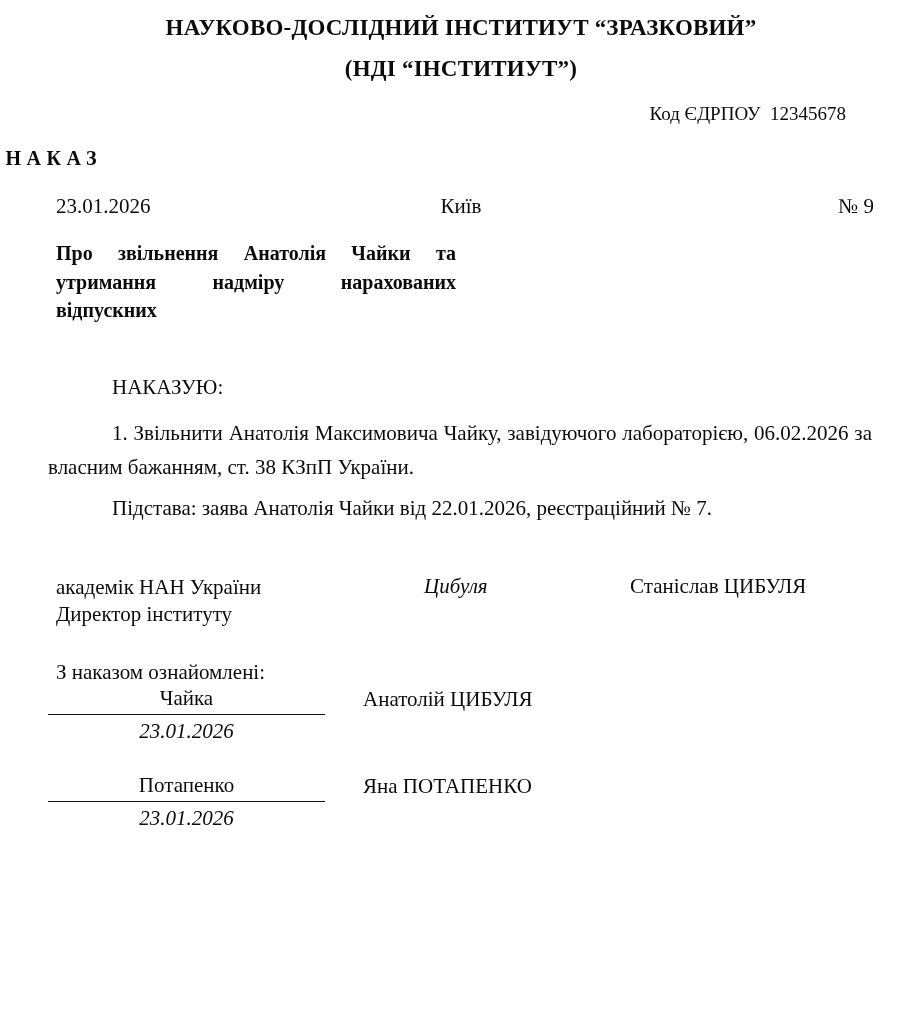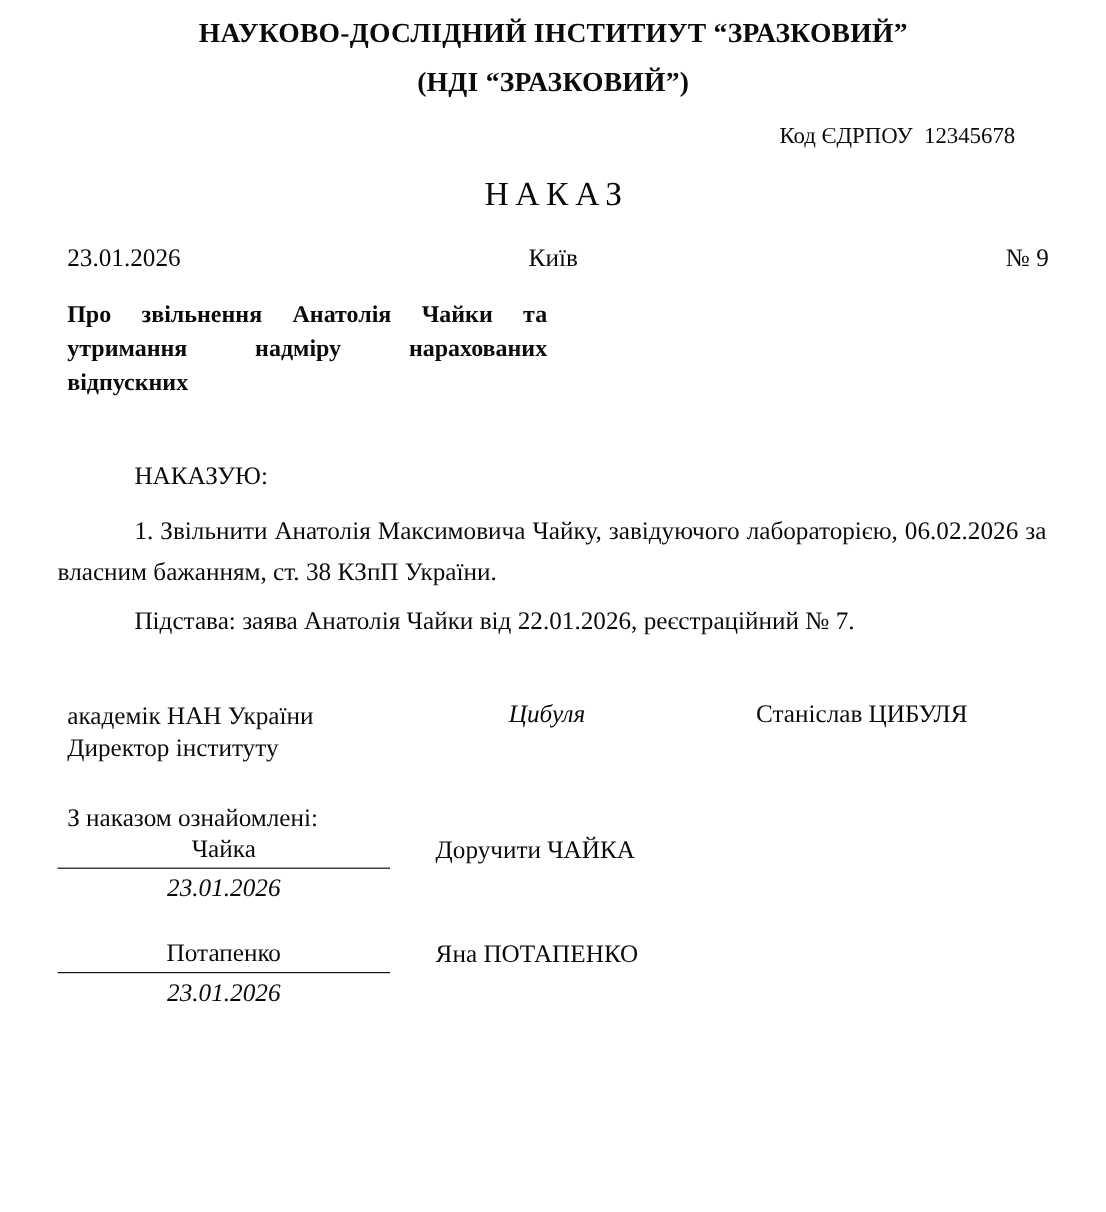--- a/index.html
+++ b/index.html
@@ -43,23 +43,23 @@
   .edrpou-row {
     margin-top: 22px;
     padding-right: 76px;
     text-align: right;
     font-size: 19px;
     white-space: pre;
   }
 
   .doc-type {
     margin-top: 22px;
-    text-align: center;
-    font-weight: normal;
-    font-size: 28px;
+    text-align: left;
+    font-weight: bold;
+    font-size: 20px;
     letter-spacing: 5.5px;
     text-indent: 5.5px;
   }
 
   
   .meta-row {
     margin-top: 24px;
     position: relative;
     height: 26px;
     font-size: 21px;
@@ -187,21 +187,21 @@
     white-space: nowrap;
   }
 </style>
 </head>
 <body>
 
 <div class="page">
 
   <div class="org-header">
     <div class="org-line-1">НАУКОВО-ДОСЛІДНИЙ ІНСТИТИУТ “ЗРАЗКОВИЙ”</div>
-    <div class="org-line-2">(НДІ “ЗРАЗКОВИЙ”)</div>
+    <div class="org-line-2">(НДІ “ІНСТИТИУТ”)</div>
   </div>
 
   <div class="edrpou-row">Код ЄДРПОУ  12345678</div>
 
   <div class="doc-type">НАКАЗ</div>
 
   <div class="meta-row">
     <span class="meta-date">23.01.2026</span>
     <span class="meta-place">Київ</span>
     <span class="meta-number">№ 9</span>
@@ -225,21 +225,21 @@
   </div>
 
   <div class="ack-heading">З наказом ознайомлені:</div>
 
   <div class="ack-row first">
     <div class="ack-sign-col">
       <div class="ack-sign">Чайка</div>
       <div class="ack-rule"></div>
       <div class="ack-date">23.01.2026</div>
     </div>
-    <div class="ack-name">Доручити ЧАЙКА</div>
+    <div class="ack-name">Анатолій ЦИБУЛЯ</div>
   </div>
 
   <div class="ack-row second">
     <div class="ack-sign-col">
       <div class="ack-sign">Потапенко</div>
       <div class="ack-rule"></div>
       <div class="ack-date">23.01.2026</div>
     </div>
     <div class="ack-name">Яна ПОТАПЕНКО</div>
   </div>

